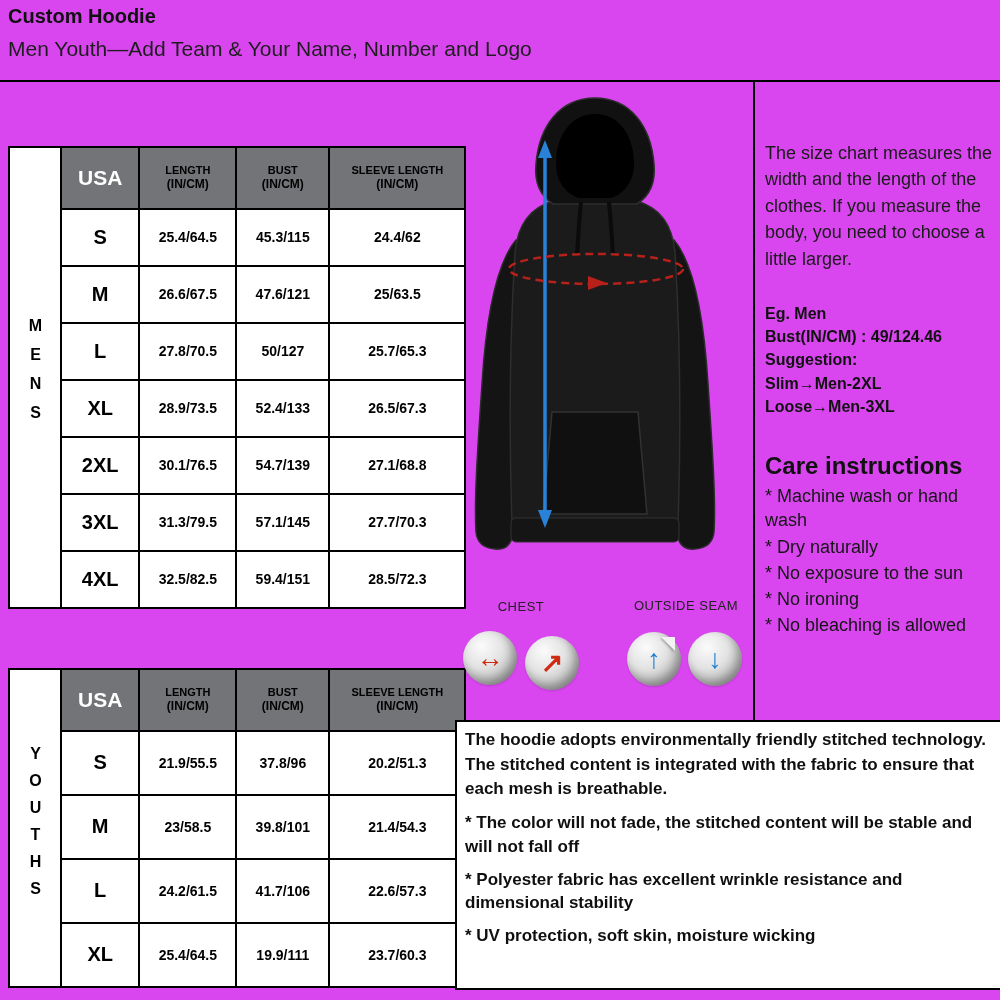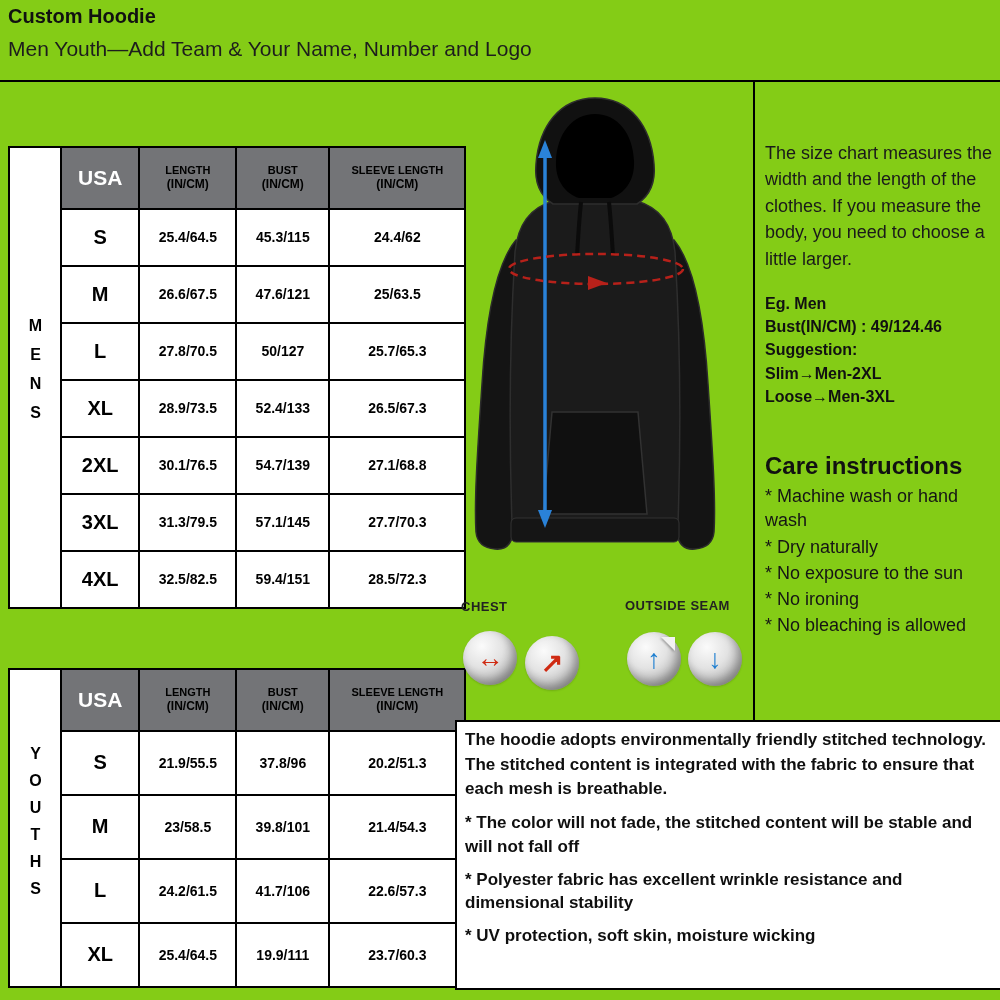--- a/index.html
+++ b/index.html
@@ -1,18 +1,18 @@
 <!DOCTYPE html>
 <html><head>
 <meta charset="utf-8">
 <style>
   * { margin:0; padding:0; box-sizing:border-box; }
   html,body { background:#fff; }
   body { font-family:"Liberation Sans", sans-serif; color:#111; }
-  .canvas { position:relative; width:1000px; height:1000px; background:#84cc16; overflow:hidden; }
+  .canvas { position:relative; width:1000px; height:1000px; background:#d946ef; overflow:hidden; }
 
   
   .hdr-title { position:absolute; left:8px; top:5px; font-size:20px; font-weight:bold; color:#111; }
   .hdr-sub   { position:absolute; left:8px; top:37px; font-size:21px; font-weight:normal; color:#1d1d1d; }
   .rule-top   { position:absolute; left:0; top:80px; width:1000px; height:2px; background:#000; }
   .rule-right { position:absolute; left:753px; top:80px; width:2px; height:642px; background:#000; }
 
   
   table.size-table { position:absolute; border-collapse:collapse; table-layout:fixed; background:#fff; }
   .size-table td, .size-table th { border:2px solid #000; text-align:center; vertical-align:middle; padding:16px; overflow:hidden; }
@@ -22,37 +22,37 @@
   .unit-h { font-size:12px; font-weight:bold; color:#000; line-height:1.2; }
   .grp-cell { background:#fff; }
   .vert { writing-mode:vertical-lr; text-orientation:upright; font-weight:bold; font-size:16px; color:#000; display:inline-block; }
   .vert.mens   { letter-spacing:12px; }
   .vert.youths { letter-spacing:10px; }
   .size-cell { font-weight:bold; font-size:20px; color:#000; }
   .val-cell  { font-weight:bold; font-size:14px; color:#000; }
 
   
   .hoodie-wrap { position:absolute; left:440px; top:84px; width:310px; height:505px; }
-  .diagram-label { position:absolute; font-size:13px; font-weight:bold; color:#222; text-align:left; letter-spacing:0.5px; }
+  .diagram-label { position:absolute; font-size:13px; font-weight:normal; color:#222; text-align:center; letter-spacing:0.5px; }
   .meas-ball { position:absolute; width:54px; height:54px; border-radius:50%;
     background:radial-gradient(circle at 35% 28%, #fbfbfb 0%, #e3e3e3 40%, #bcbcbc 72%, #989898 100%);
     box-shadow: inset -4px -5px 9px rgba(0,0,0,.28), 0 1px 2px rgba(0,0,0,.15);
     display:flex; align-items:center; justify-content:center; }
   .arr { font-size:27px; font-weight:bold; line-height:1; }
   .arr.red  { color:#cf2a12; }
   .arr.blue { color:#1f7fd0; }
   .fold { position:absolute; right:6px; top:5px; width:0; height:0;
     border-left:14px solid transparent; border-top:14px solid #f2f2f2;
     filter:drop-shadow(-1px 1px 1px rgba(0,0,0,.3)); }
 
   
   .rp { position:absolute; left:765px; width:228px; }
   .rp-heading { top:94px; font-size:22px; font-weight:bold; color:#111; }
   .rp-body { top:140px; font-size:18px; line-height:1.47; color:#1a1a1a; }
-  .rp-example { top:292px; font-size:16px; font-weight:bold; line-height:1.45; color:#111; white-space:pre-line; }
+  .rp-example { top:302px; font-size:16px; font-weight:bold; line-height:1.45; color:#111; white-space:pre-line; }
   .rp-care-h { top:452px; font-size:24px; font-weight:bold; color:#111; }
   .rp-care { top:484px; font-size:18px; line-height:1.35; color:#151515; }
   .rp-care .ci { margin-bottom:2px; }
 
   
   .pinfo { position:absolute; left:455px; top:720px; width:548px; height:270px;
     border:2px solid #000; border-right:none; padding:6px 10px 6px 8px; background:#fff; }
   .pinfo .intro { font-size:17px; font-weight:bold; line-height:1.45; color:#0f0f0f; }
   .pinfo .bullet { font-size:17px; font-weight:bold; line-height:1.4; color:#0f0f0f; margin-top:9px; }
 </style>

